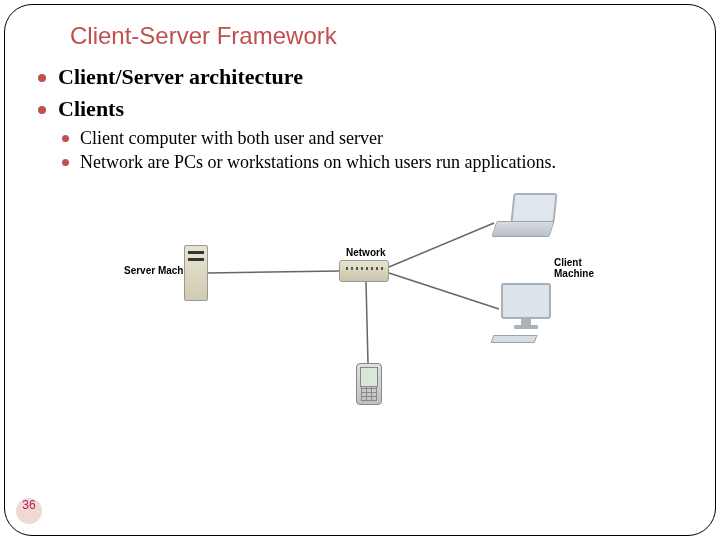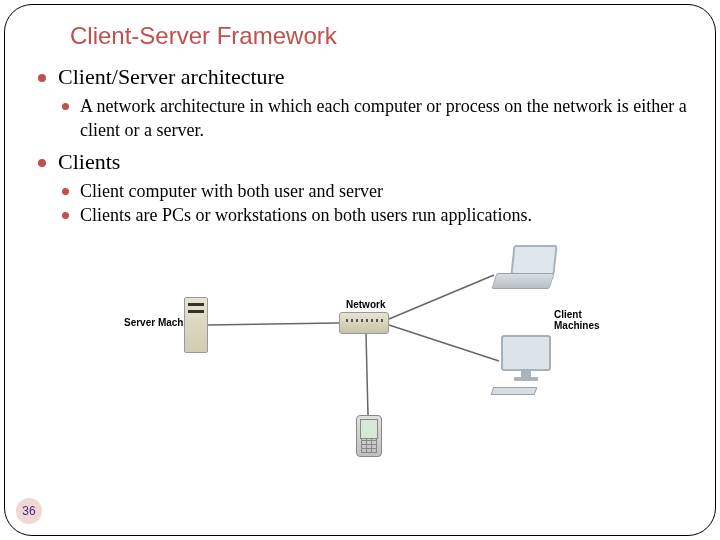--- a/index.html
+++ b/index.html
@@ -37,21 +37,21 @@
   .lvl1 > li::before {
     content: "";
     position: absolute;
     left: 2px; top: 10px;
     width: 8px; height: 8px;
     background: #c0504d;
     border-radius: 50%;
   }
   .lvl1 > li > .h {
     font-size: 22px;
-    font-weight: normal;
+    font-weight: bold;
     color: #000;
   }
   .lvl2 {
     margin-top: 4px;
     margin-left: 4px;
   }
   .lvl2 > li {
     position: relative;
     padding-left: 18px;
     font-size: 18px;
@@ -66,25 +66,25 @@
     background: #c0504d;
     border-radius: 50%;
   }
   .slide-number {
     position: absolute;
     left: 16px;
     bottom: 16px;
     width: 26px; height: 26px;
     border-radius: 50%;
     background: #f0d9d4;
-    color: #4c1d95;
+    color: #be185d;
     font-family: Arial, sans-serif;
     font-size: 12px;
     display: flex;
-    align-items: center;
+    align-items: flex-start;
     justify-content: center;
   }
   .diagram {
     position: relative;
     width: 500px;
     height: 230px;
     margin: 10px auto 0 auto;
   }
   .d-label {
     position: absolute;
@@ -214,45 +214,42 @@
 <body>
 
 <div class="slide-frame"></div>
 
 <h1 class="title">Client-Server Framework</h1>
 
 <div class="content">
   <ul class="lvl1">
     <li>
       <div class="h">Client/Server architecture</div>
-      <ul class="lvl2">
-        <li>A network architecture in which each computer or process on the network is either a client or a server.</li>
-      </ul>
     </li>
     <li>
       <div class="h">Clients</div>
       <ul class="lvl2">
         <li>Client computer with both user and server</li>
-        <li>Clients are PCs or workstations on both users run applications.</li>
+        <li>Network are PCs or workstations on which users run applications.</li>
       </ul>
     </li>
   </ul>
 
   <div class="diagram">
     <svg class="wires">
       <line x1="94" y1="88" x2="225" y2="86" stroke="#666" stroke-width="1.5"></line>
       <line x1="275" y1="82" x2="380" y2="38" stroke="#666" stroke-width="1.5"></line>
       <line x1="275" y1="88" x2="385" y2="124" stroke="#666" stroke-width="1.5"></line>
       <line x1="252" y1="97" x2="254" y2="178" stroke="#666" stroke-width="1.5"></line>
     </svg>
     <div class="d-label" style="left:10px; top:80px;">Server Machine</div>
     <div class="server-box"></div>
     <div class="d-label" style="left:232px; top:62px;">Network</div>
     <div class="network-box"></div>
-    <div class="d-label" style="left:440px; top:72px;">Client Machines</div>
+    <div class="d-label" style="left:440px; top:72px;">Client Machine</div>
     <div class="laptop">
       <div class="screen"></div>
         <div class="base"></div>
     </div>
     <div class="monitor">
       <div class="screen"></div>
         <div class="stand"></div>
         <div class="foot"></div>
     </div>
     <div class="kbd"></div>

